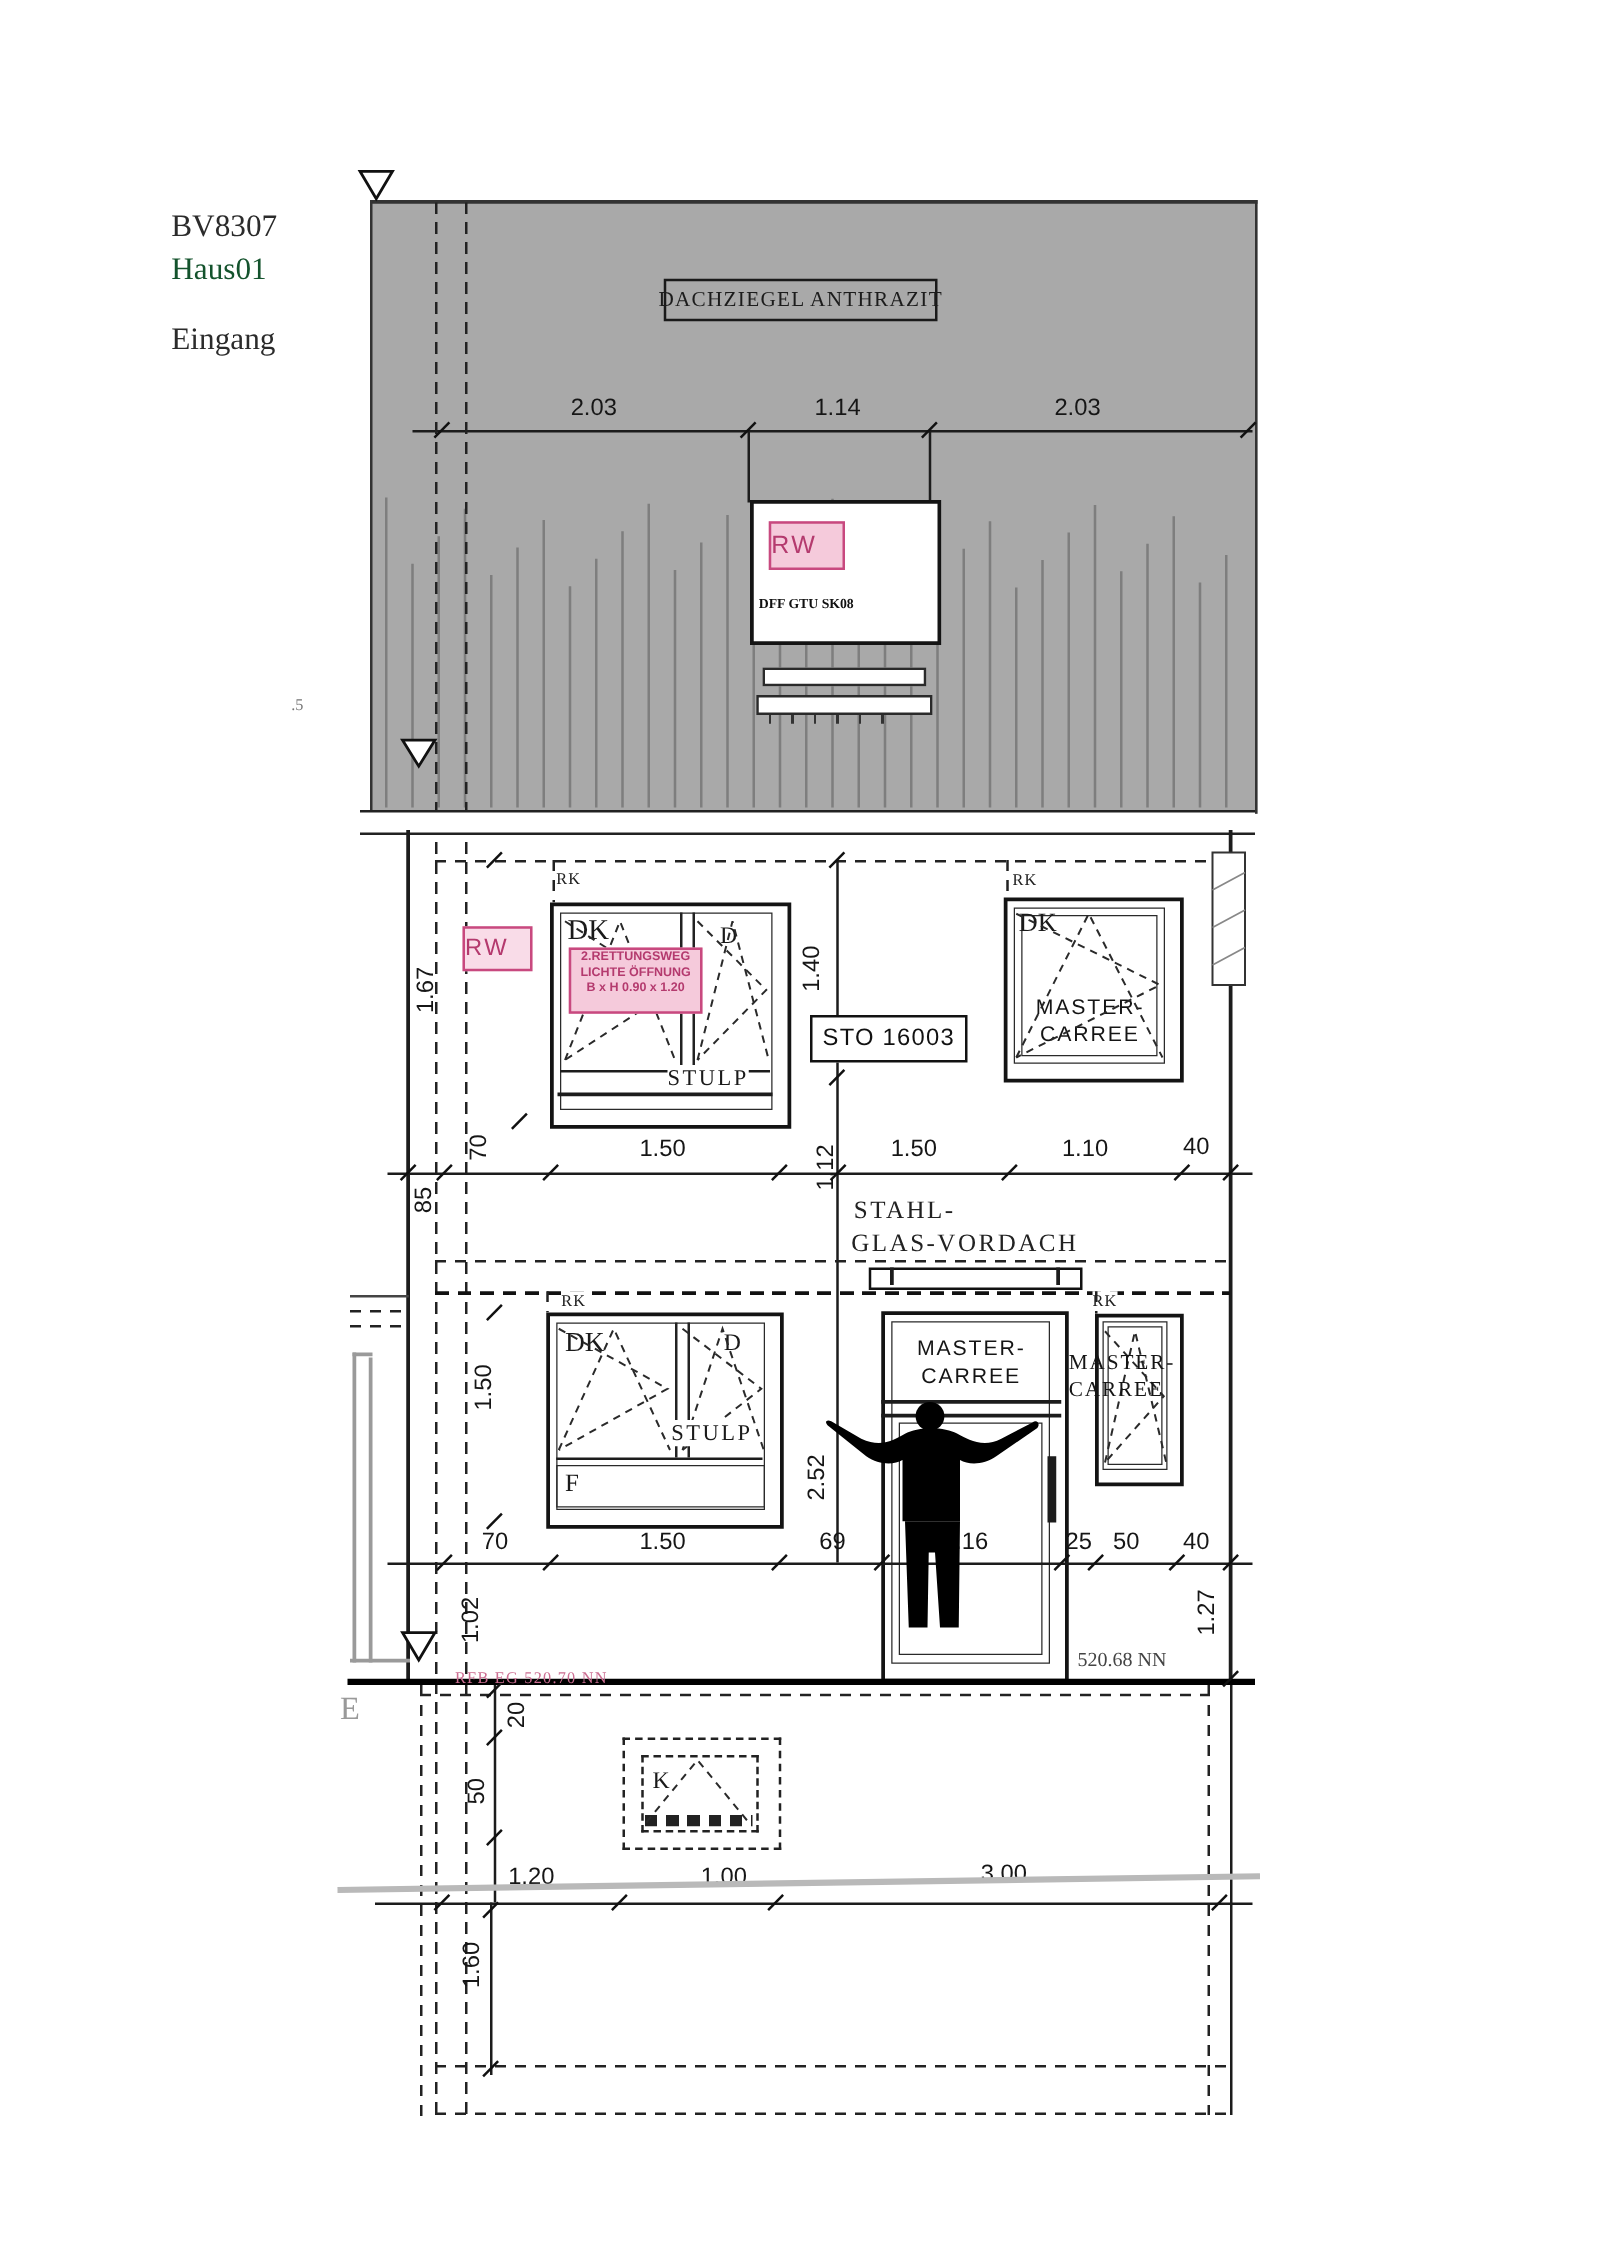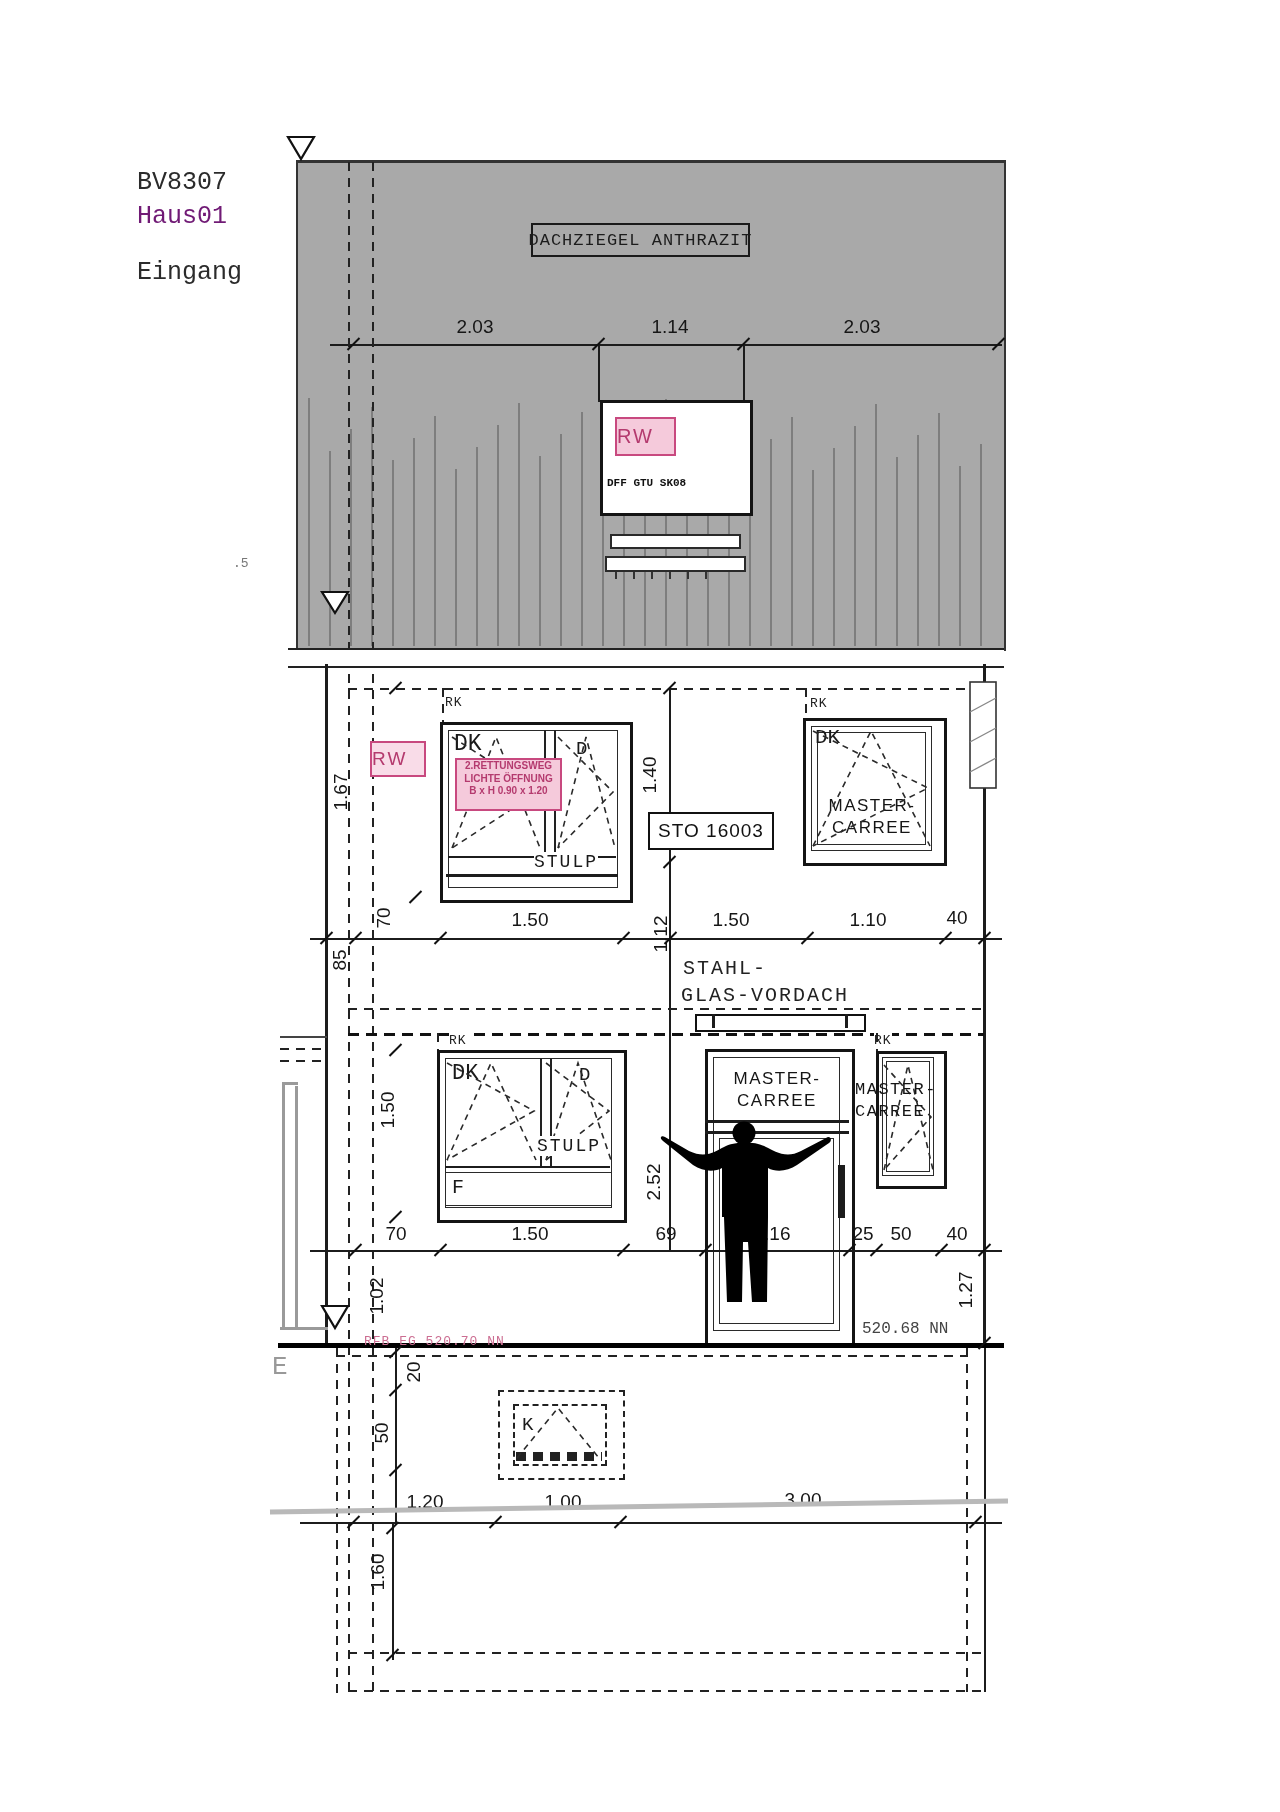--- a/index.html
+++ b/index.html
@@ -1,19 +1,19 @@
 <!DOCTYPE html>
 <html><head>
 <meta charset="utf-8">
 <style>
   html,body{margin:0;padding:0;background:#fff}
   #canvas{position:relative;width:1280px;height:1812px;background:#fff;overflow:hidden;
           font-family:"Liberation Sans",sans-serif;color:#1a1a1a}
   .abs{position:absolute}
-  .t{position:absolute;white-space:nowrap;font-family:Liberation Mono, monospace}
+  .t{position:absolute;white-space:nowrap;font-family:Liberation Serif, serif}
   .ct{position:absolute;white-space:nowrap;transform:translate(-50%,-50%)}
   .ctr{position:absolute;white-space:nowrap;transform:translate(-50%,-50%) rotate(-90deg)}
   .dim{font-size:19px;color:#161616}
   .hl{position:absolute;background:#1c1c1c}
   .vl{position:absolute;background:#1c1c1c}
   .dh{position:absolute;height:2px;background:repeating-linear-gradient(90deg,#222 0 9px,transparent 9px 16px)}
   .dv{position:absolute;width:2px;background:repeating-linear-gradient(180deg,#222 0 9px,transparent 9px 16px)}
   .dhh{position:absolute;height:3px;background:repeating-linear-gradient(90deg,#111 0 11px,transparent 11px 18px)}
   .tick{position:absolute;width:17px;height:0;border-top:2.5px solid #111;transform:rotate(-45deg)}
   .batten{position:absolute;width:2px;background:#7e7e7e}
@@ -24,21 +24,21 @@
   .rk{font-size:13px;color:#222;letter-spacing:1px}
   .wlabel{color:#1a1a1a}
   .master{font-size:17px;letter-spacing:1.5px;color:#151515}
 </style>
 </head>
 <body>
 
 <div id="canvas">
 
   <div class="t" style="left:137px;top:168px;font-size:25px;color:#2b2b2b">BV8307</div>
-  <div class="t" style="left:137px;top:202px;font-size:25px;color:#701a75">Haus01</div>
+  <div class="t" style="left:137px;top:202px;font-size:25px;color:#14532d">Haus01</div>
   <div class="t" style="left:137px;top:258px;font-size:25px;color:#2b2b2b">Eingang</div>
   <div class="t" style="left:233px;top:556px;font-size:13px;color:#777">.5</div>
 
   <div class="abs" style="left:296px;top:160px;width:706px;height:488px;background:#a9a9a9;border-top:3px solid #333;border-left:2.5px solid #333;border-right:2.5px solid #333"></div>
   <div id="battens">
       <div class="batten" style="left: 308px; top: 398px; height: 248px;"></div>
       <div class="batten" style="left: 329px; top: 451px; height: 195px;"></div>
       <div class="batten" style="left: 350px; top: 429px; height: 217px;"></div>
       <div class="batten" style="left: 371px; top: 407px; height: 239px;"></div>
       <div class="batten" style="left: 392px; top: 460px; height: 186px;"></div>
@@ -224,21 +224,21 @@
   <div class="ctr dim" style="left:382px;top:1433px">50</div>
   <div class="ctr dim" style="left:378px;top:1572px">1.60</div>
 
   <div class="abs" style="left:498px;top:1390px;width:123px;height:86px;border:2px dashed #222"></div>
   <div class="abs" style="left:513px;top:1404px;width:90px;height:58px;border:2px dashed #222"></div>
   <div class="t wlabel" style="left:522px;top:1414px;font-size:19px">K</div>
   <div class="abs" style="left:516px;top:1452px;width:86px;height:9px;background:repeating-linear-gradient(90deg,#222 0 10px,transparent 10px 17px)"></div>
 
   <div class="hl" style="left:300px;top:1522px;width:702px;height:2px"></div>
   <div class="ct dim" style="left:425px;top:1502px">1.20</div>
-  <div class="ct dim" style="left:563px;top:1502px">1.00</div>
+  <div class="ct dim" style="left:579px;top:1502px">1.00</div>
   <div class="ct dim" style="left:803px;top:1500px">3.00</div>
 
 
   <svg width="1280" height="1812" style="position:absolute;left:0;top:0;pointer-events:none">
     <g stroke="#2a2a2a" stroke-width="1.6" fill="none" stroke-dasharray="6 5">
       <path d="M452,848 L496,737 L540,848"></path>
         <path d="M452,737 L538,792 L452,848"></path>
       <path d="M558,848 L586,737 L615,848"></path>
         <path d="M558,737 L613,792 L558,848"></path>
       <path d="M813,846 L871,731 L930,846"></path>

